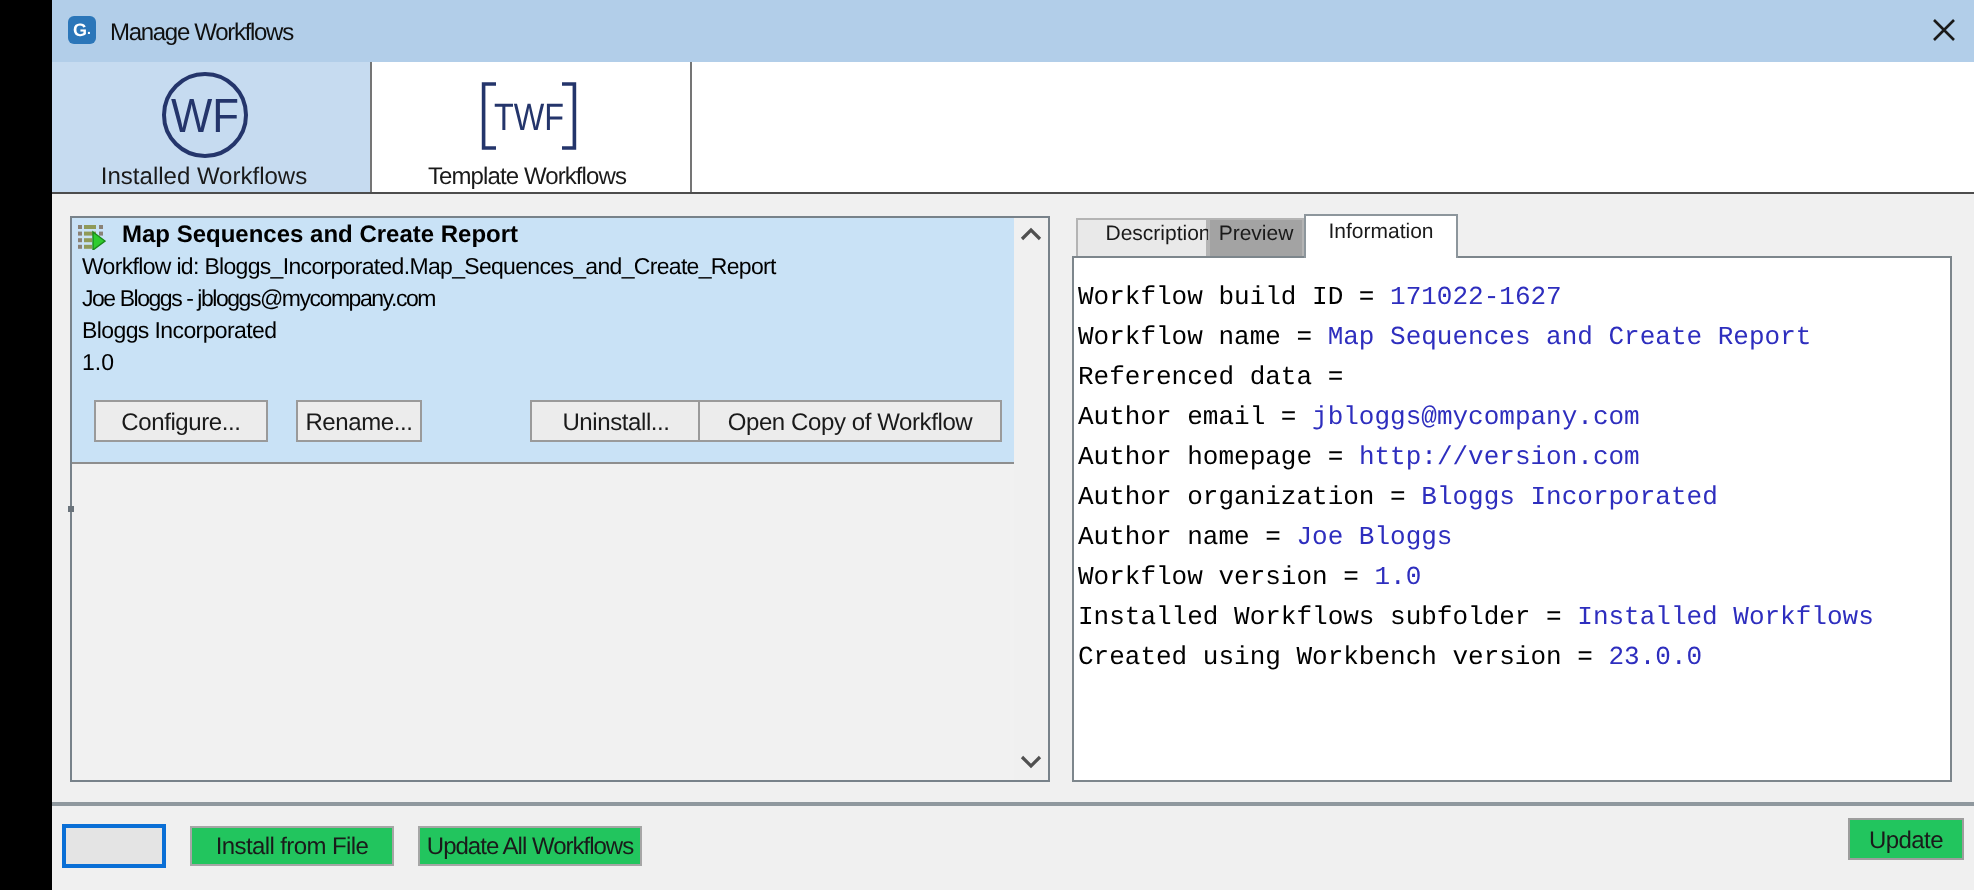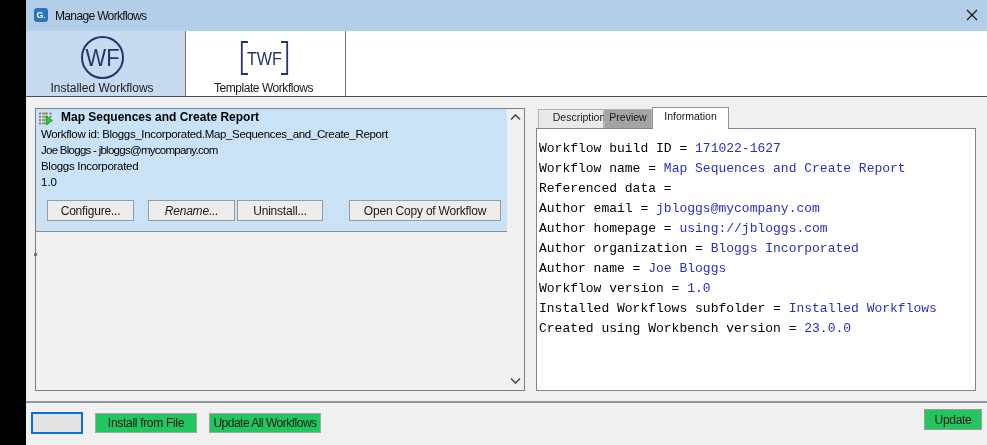--- a/index.html
+++ b/index.html
@@ -80,38 +80,38 @@
   </svg>
   <div class="abs" style="left:61px;top:109px;font-size:12px;font-weight:bold;color:#000;line-height:16px;">Map Sequences and Create Report</div>
   <div class="abs" style="left:41px;top:126px;font-size:11.5px;color:#000;line-height:16.1px;">
     <span style="letter-spacing:-0.34px;">Workflow id: Bloggs_Incorporated.Map_Sequences_and_Create_Report</span><br>
     <span style="letter-spacing:-0.73px;">Joe Bloggs - jbloggs@mycompany.com</span><br>
     <span style="letter-spacing:-0.3px;">Bloggs Incorporated</span><br>
     <span>1.0</span>
   </div>
 
   <div class="btn" style="left:47px;top:200px;width:87px;height:21px;">Configure...</div>
-  <div class="btn" style="left:148px;top:200px;width:87px;height:21px;font-style:italic;">Rename...</div>
-  <div class="btn" style="left:237px;top:200px;width:86px;height:21px;">Uninstall...</div>
+  <div class="btn" style="left:148px;top:200px;width:63px;height:21px;">Rename...</div>
+  <div class="btn" style="left:265px;top:200px;width:86px;height:21px;">Uninstall...</div>
   <div class="btn" style="left:349px;top:200px;width:152px;height:21px;text-align:center;">Open Copy of Workflow</div>
 
   <div class="rtab" style="left:538px;top:109px;width:66px;height:20px;background:#e9e9e9;
        border:1px solid #b4b4b4;border-bottom:none;padding-left:16px;">Description</div>
   <div class="rtab" style="left:604px;top:109px;width:48px;height:20px;background:#a3a3a3;
        border:1px solid #b4b4b4;border-bottom:none;">Preview</div>
   <div class="rtab" style="left:652px;top:107px;width:77px;height:22px;background:#ffffff;
        border:1px solid #8d969c;border-bottom:none;z-index:3;">Information</div>
 
   <div class="abs" style="left:536px;top:128px;width:440px;height:263px;background:#ffffff;
        border:1px solid #7d868c;box-sizing:border-box;z-index:2;"></div>
   <div class="abs mono" style="left:539px;top:138.5px;z-index:4;">Workflow build ID = <span class="v">171022-1627</span>
 Workflow name = <span class="v">Map Sequences and Create Report</span>
 Referenced data = 
 Author email = <span class="v">jbloggs@mycompany.com</span>
-Author homepage = <span class="v">using://jbloggs.com</span>
+Author homepage = <span class="v">http://version.com</span>
 Author organization = <span class="v">Bloggs Incorporated</span>
 Author name = <span class="v">Joe Bloggs</span>
 Workflow version = <span class="v">1.0</span>
 Installed Workflows subfolder = <span class="v">Installed Workflows</span>
 Created using Workbench version = <span class="v">23.0.0</span></div>
 
   <div class="abs" style="left:26px;top:401px;width:961px;height:2px;background:#8f989e;"></div>
   <div class="abs" style="left:31px;top:412px;width:52px;height:22px;background:#e4e4e4;
        border:2px solid #0a6fd6;box-sizing:border-box;"></div>
   <div class="abs" style="left:33px;top:414px;width:24px;height:18px;border:1px dotted #111;

